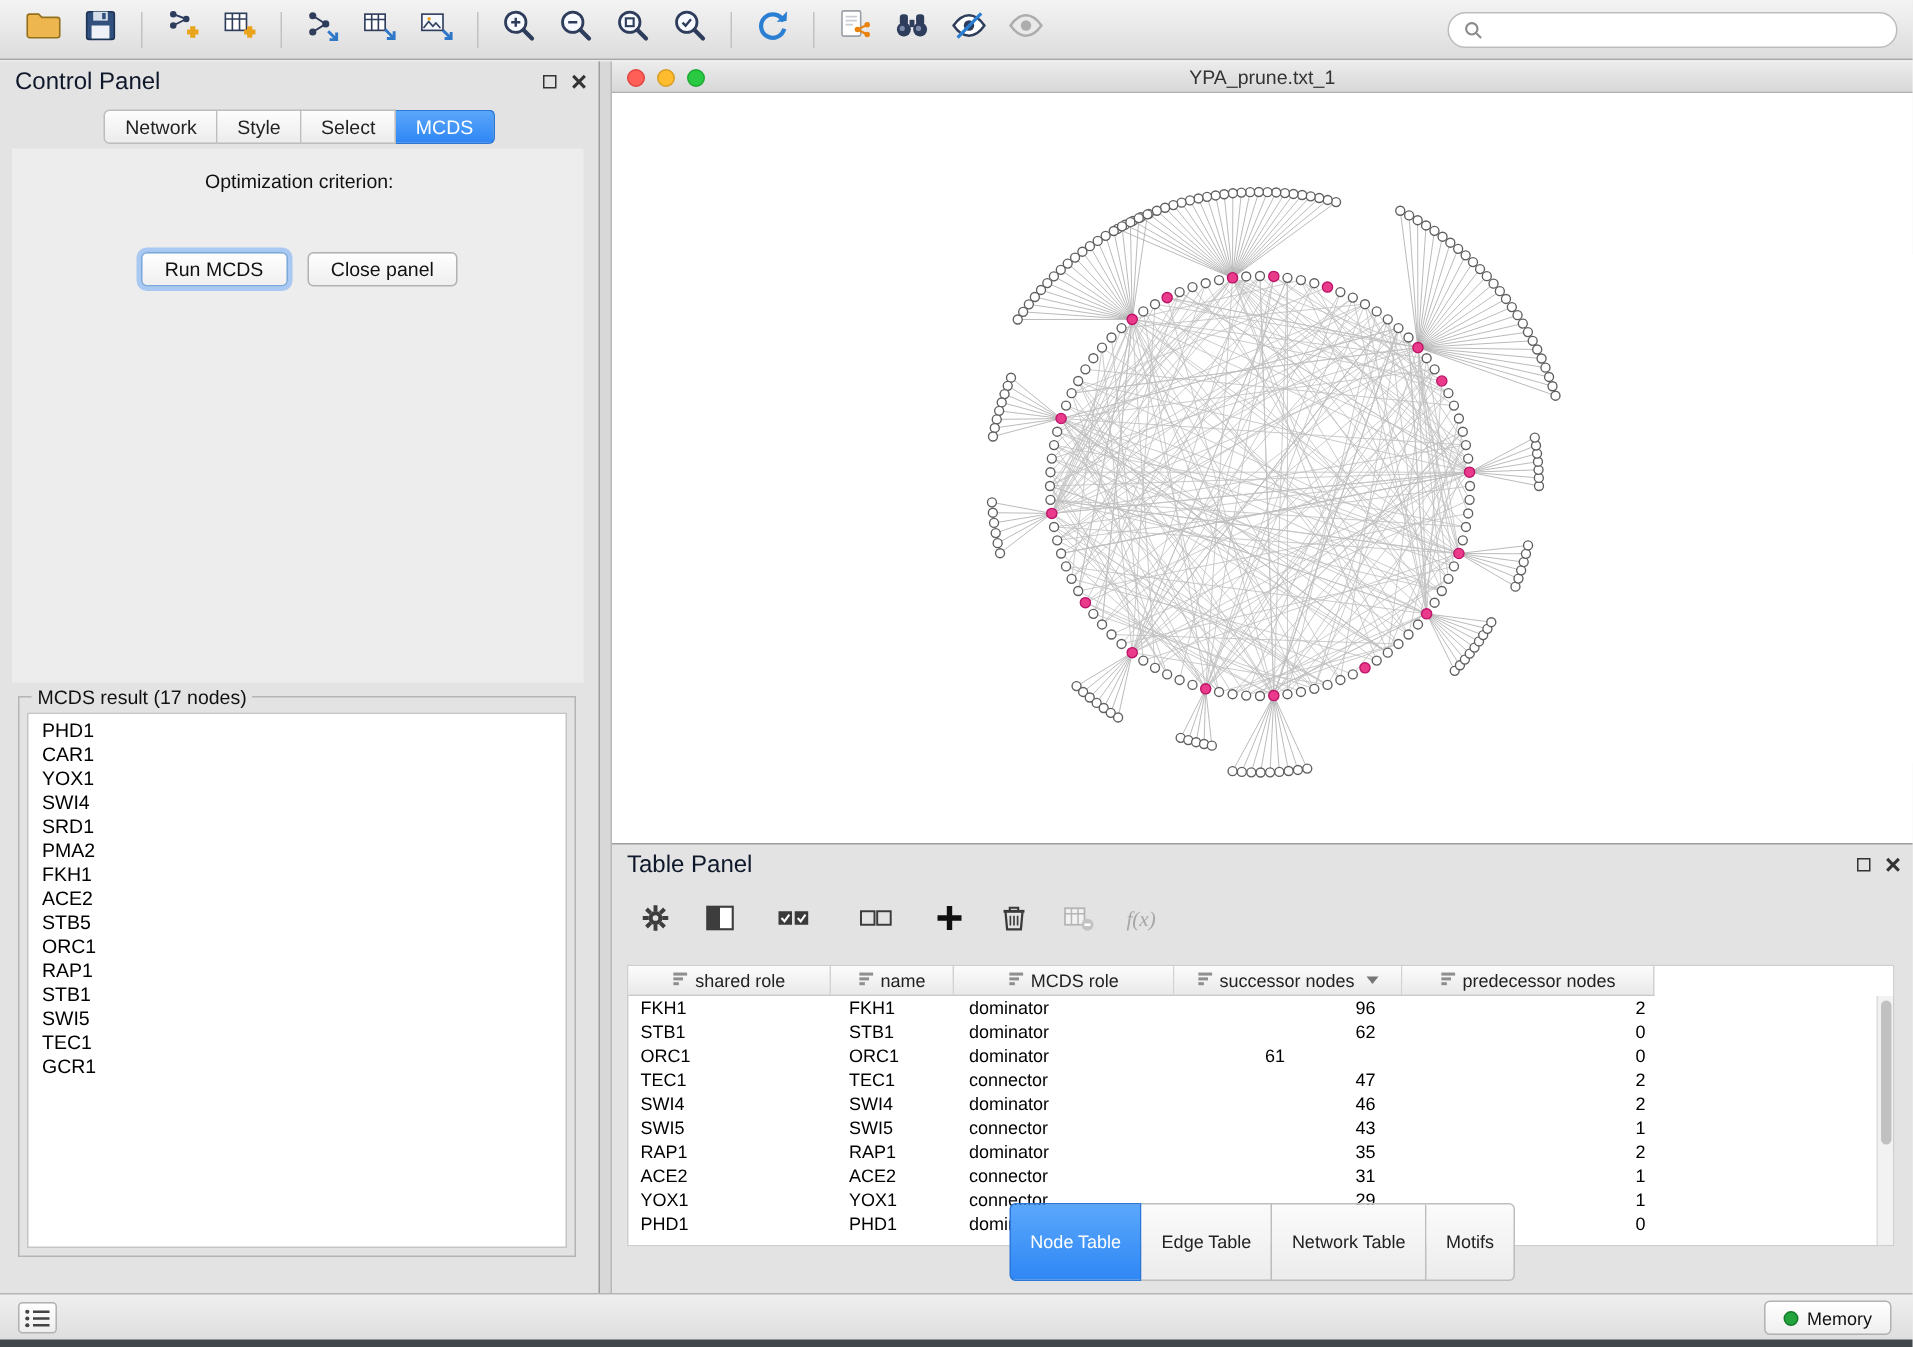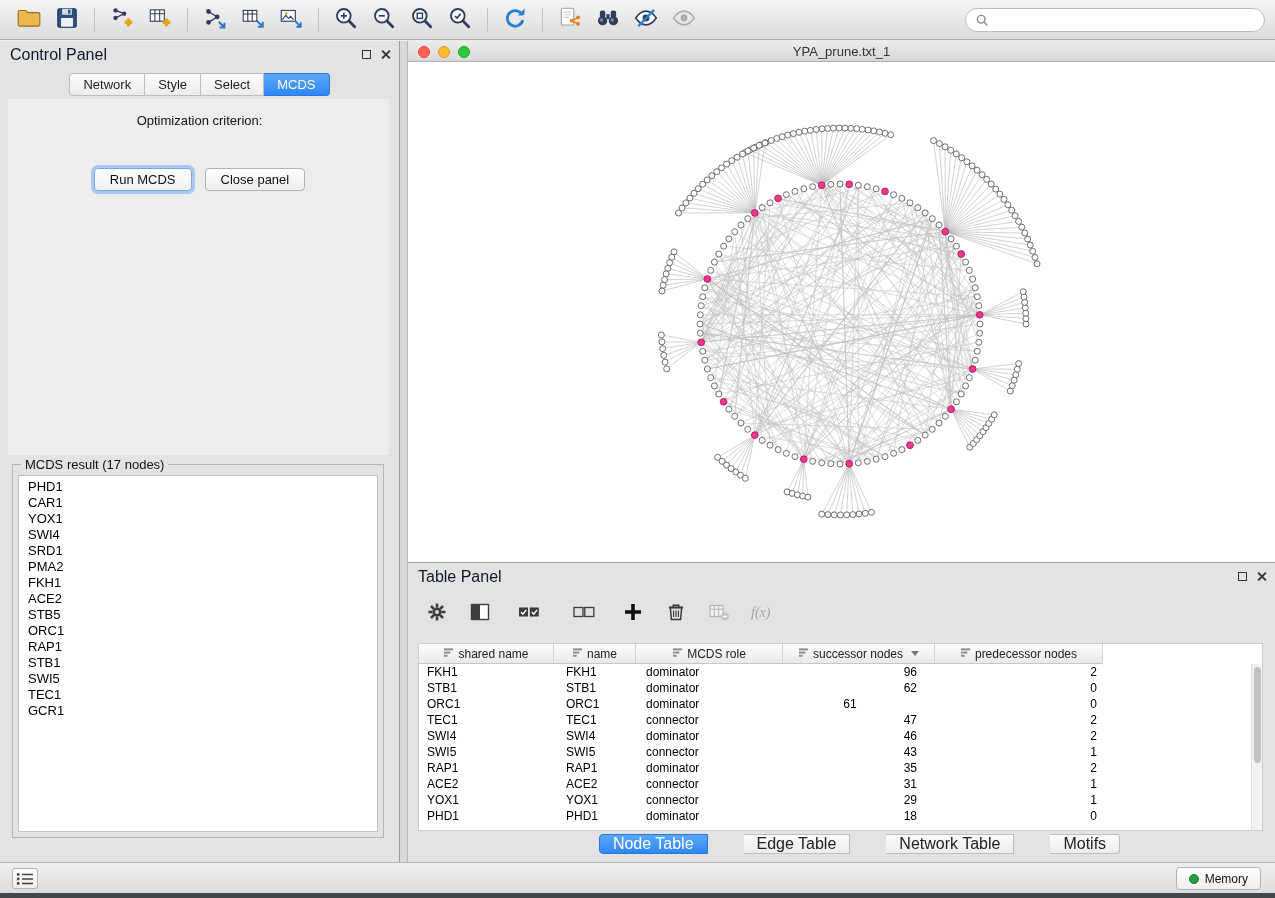--- a/index.html
+++ b/index.html
@@ -82,22 +82,22 @@
     border-bottom:1px solid #c8c8c8; display:flex; align-items:center; justify-content:center; gap:4px;
     font-size:12px; color:#222; position:relative; }
   .th .chev { width:0; height:0; border-left:4px solid transparent; border-right:4px solid transparent;
     border-top:5px solid #777; margin-left:4px; }
   .tbl-body { position:absolute; left:0; right:11px; top:20px; bottom:0; overflow:hidden; }
   .tr { display:flex; height:16px; }
   .td { font-size:12px; line-height:16px; color:#000; white-space:nowrap; overflow:hidden; }
   .tbl-scrollbar { position:absolute; right:0; top:20px; bottom:0; width:11px; background:#f2f2f2; border-left:1px solid #ddd; }
   .tbl-scrollbar .thumb { position:absolute; left:1.5px; right:1.5px; top:3px; height:96px; background:#c1c1c1; border-radius:4px; }
   .tp-tabs { position:absolute; left:0; right:0; bottom:8px; display:flex; justify-content:center; }
-  .tp-tab { font-size:16px; padding:0 13px; background:linear-gradient(#fbfbfb,#ececec);
-    border:1px solid #bdbdbd; border-left:none; color:#222;margin-left:36px; }
+  .tp-tab { font-size:12px; padding:18px 13px; background:linear-gradient(#fbfbfb,#ececec);
+    border:1px solid #bdbdbd; border-left:none; color:#222; }
   .tp-tab:first-child { border-left:1px solid #bdbdbd; border-radius:4px 0 0 4px; }
   .tp-tab:last-child { border-radius:0 4px 4px 0; }
   .tp-tab.active { background:linear-gradient(#5aa7fb,#2f87f5); color:#fff; border-color:#2a77d8; }
 
   
   #status-bar { position:absolute; left:0; right:0; top:862px; height:31px;
     background:linear-gradient(#efefef,#dedede); border-top:1px solid #b5b5b5; }
   .sb-left { position:absolute; left:12px; top:5px; width:26px; height:21px; background:linear-gradient(#fff,#eee);
     border:1px solid #b2b2b2; border-radius:3px; display:flex; align-items:center; justify-content:center; }
   .memory-btn { position:absolute; right:14px; top:4px; height:23px; padding:0 12px;
@@ -992,21 +992,21 @@
     <div class="tbl">
       <div class="tbl-header" id="tbl-header">
           <div class="th" style="width: 135px;">
             <span><svg width="11" height="11" viewBox="0 0 12 12">
                 <g fill="#8f8f8f">
                   <rect x="1" y="1.5" width="10" height="2.2"></rect>
                   <rect x="1" y="5" width="7" height="2.2"></rect>
                   <rect x="1" y="8.5" width="4" height="2.2"></rect>
                 </g>
               </svg></span>
-            <span class="th-label">shared name</span>
+            <span class="th-label">shared role</span>
           </div>
           <div class="th" style="width: 82px;">
             <span><svg width="11" height="11" viewBox="0 0 12 12">
                 <g fill="#8f8f8f">
                   <rect x="1" y="1.5" width="10" height="2.2"></rect>
                   <rect x="1" y="5" width="7" height="2.2"></rect>
                   <rect x="1" y="8.5" width="4" height="2.2"></rect>
                 </g>
               </svg></span>
             <span class="th-label">name</span>

